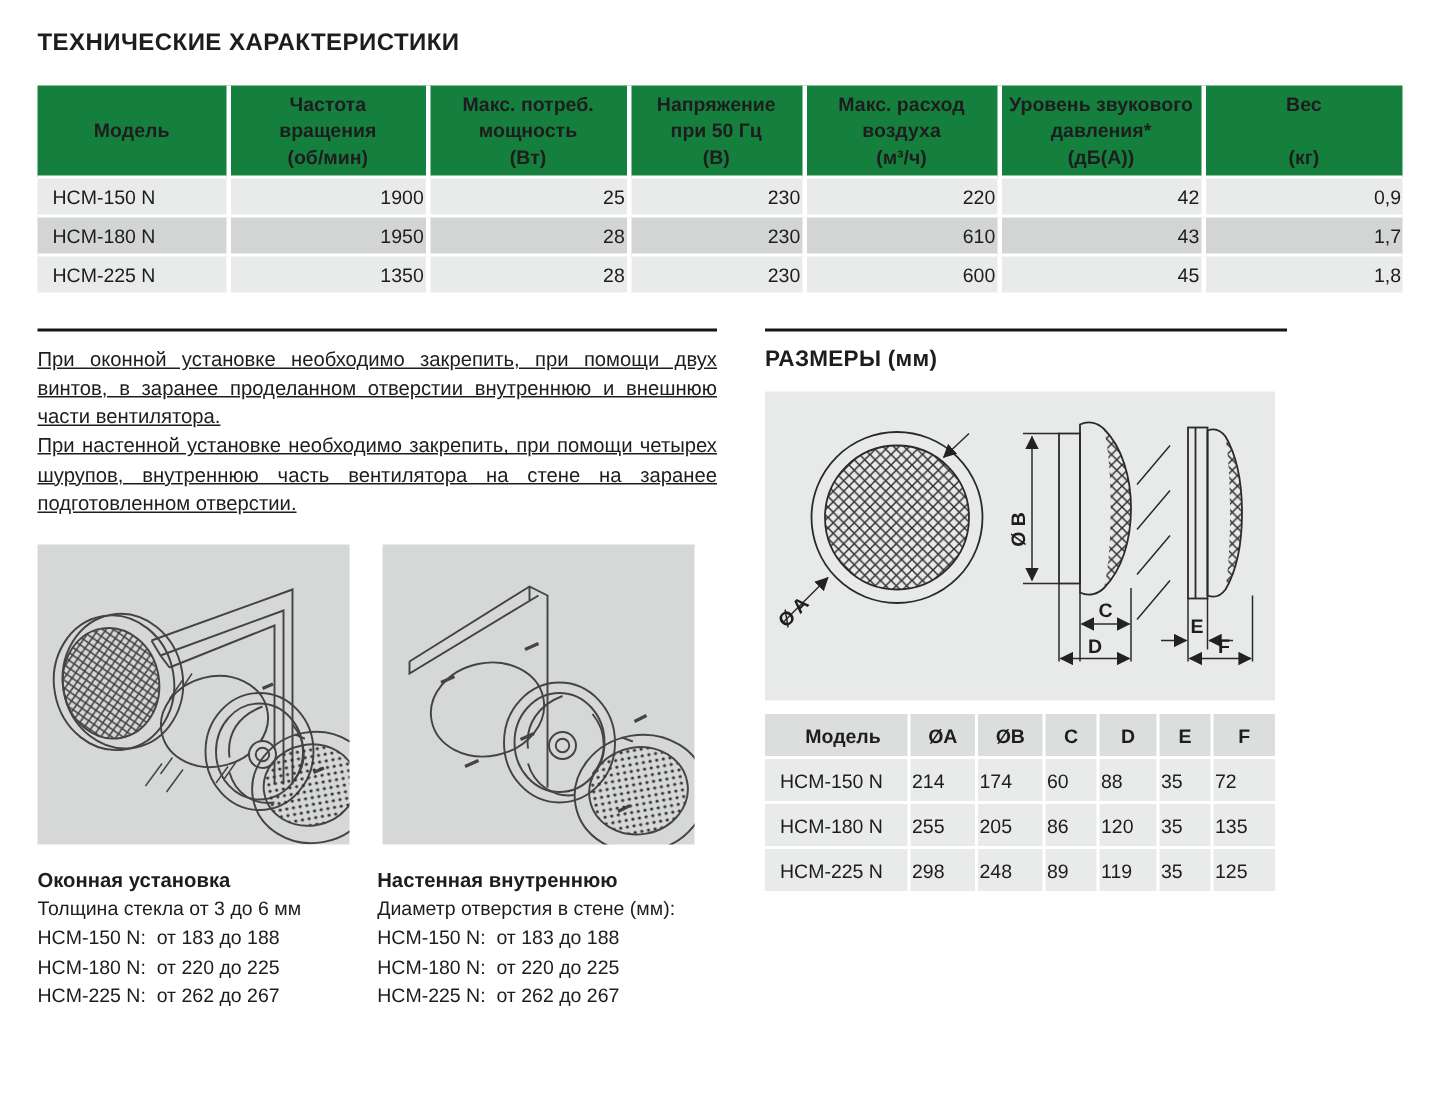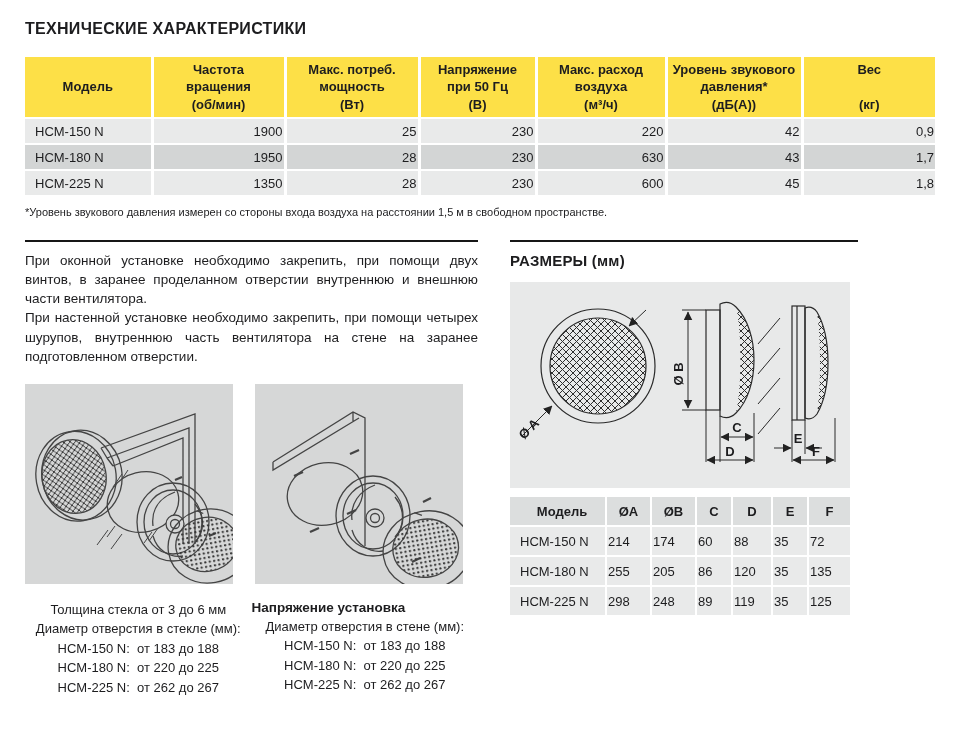--- a/index.html
+++ b/index.html
@@ -2,47 +2,47 @@
 <html><head>
 <meta charset="utf-8">
 <style>
   html,body{margin:0;padding:0;background:#fff;width:959px;height:737px;overflow:hidden;
     font-family:"Liberation Sans","DejaVu Sans",sans-serif;color:#1d1d1f;}
   .page{padding:16px 24px 0 25px;box-sizing:border-box;width:882px;height:737px;}
   .page-title{font-size:16px;font-weight:bold;letter-spacing:.3px;margin:4px 0 0;}
 
   
   table.specs{width:910px;border-collapse:collapse;table-layout:fixed;margin-top:19px;font-size:13px;}
-  .specs th{background:#fde047;font-weight:bold;height:60px;vertical-align:middle;text-align:center;
+  .specs th{background:#15803d;font-weight:bold;height:60px;vertical-align:middle;text-align:center;
     white-space:pre-line;line-height:1.32;padding:0 2px;}
   .specs td{height:22px;text-align:right;}
   .specs tr.r-odd  td{background:#e9eaea;}
   .specs tr.r-even td{background:#d3d5d5;}
   .specs td:first-child{text-align:left;padding-left:10px;}
   .specs th,.specs td{border-right:3px solid #fff;border-bottom:2px solid #fff;}
   .specs th:last-child,.specs td:last-child{border-right:none;}
 
   .footnote{font-size:11px;margin-top:9px;color:#1d1d1f;}
 
   
   .columns{display:flex;margin-top:22px;}
   .col-left{width:453px;}
   .col-right{width:352px;margin-left:32px;}
   .rule{border-top:2px solid #161616;height:0;}
   .section-title{font-size:15px;font-weight:bold;letter-spacing:.2px;margin:10px 0 0;}
-  .col-left p{font-size:13.5px;line-height:1.42;text-align:justify;margin:0;}
+  .col-left p{font-size:13.5px;line-height:1.42;text-align:justify;margin:0;text-decoration:underline;}
   .col-left p.first{margin-top:9px;}
 
   .illustrations{display:flex;margin-top:18px;gap:22px;}
   .illu{width:208px;height:200px;background:#d6d7d7;}
 
   .captions{display:flex;margin-top:16px;}
   .caption-block{width:233px;font-size:13px;}
   .caption-title{font-size:13.5px;font-weight:bold;margin:0 0 2px;}
-  .cap-line{white-space:pre-wrap;line-height:1.5;text-align:center;}
+  .cap-line{white-space:pre-wrap;line-height:1.5;}
 
   
   .diagram-panel{margin-top:13px;width:340px;height:206px;background:#e8e9e9;}
   table.dims{width:340px;border-collapse:collapse;table-layout:fixed;margin-top:9px;font-size:13px;}
   .dims th{background:#dcdede;height:26px;font-weight:bold;}
   .dims td{background:#e9eaea;height:26px;text-align:left;padding-right:12px;}
   .dims td:first-child,.dims th:first-child{text-align:left;padding-left:10px;}
   .dims th:first-child{text-align:center;}
   .dims th,.dims td{border-right:2px solid #fff;border-bottom:2px solid #fff;}
   .dims th:last-child,.dims td:last-child{border-right:none;}
@@ -97,37 +97,36 @@
         <td>230</td>
         <td>220</td>
         <td>42</td>
         <td>0,9</td>
       </tr>
       <tr class="r-even">
         <td>HCM-180 N</td>
         <td>1950</td>
         <td>28</td>
         <td>230</td>
-        <td>630</td>
+        <td>610</td>
         <td>43</td>
         <td>1,7</td>
       </tr>
       <tr class="r-odd">
         <td>HCM-225 N</td>
         <td>1350</td>
         <td>28</td>
         <td>230</td>
         <td>600</td>
         <td>45</td>
         <td>1,8</td>
       </tr>
     </tbody>
   </table>
 
-  <div class="footnote">*Уровень звукового давления измерен со стороны входа воздуха на расстоянии 1,5 м в свободном пространстве.</div>
 
   <div class="columns">
 
     <div class="col-left">
       <div class="rule"></div>
       <p class="first">При оконной установке необходимо закрепить, при помощи двух винтов, в заранее проделанном отверстии внутреннюю и внешнюю части вентилятора.</p>
       <p>При настенной установке необходимо закрепить, при помощи четырех шурупов, внутреннюю часть вентилятора на стене на заранее подготовленном отверстии.</p>
 
       <div class="illustrations">
 
@@ -190,28 +189,28 @@
                 <ellipse cx="171" cy="164" rx="33" ry="29" fill="url(#dB)"></ellipse>
                 <path d="M166 127l7 4"></path>
               </g>
             </g>
           </svg>
         </div>
       </div>
 
       <div class="captions">
         <div class="caption-block">
+          <div class="caption-title">Оконная установка</div>
           <div class="cap-line">Толщина стекла от 3 до 6 мм</div>
-          <div class="cap-line">Диаметр отверстия в стекле (мм):</div>
           <div class="cap-line">HCM-150 N:  от 183 до 188</div>
           <div class="cap-line">HCM-180 N:  от 220 до 225</div>
           <div class="cap-line">HCM-225 N:  от 262 до 267</div>
         </div>
         <div class="caption-block">
-          <div class="caption-title">Напряжение установка</div>
+          <div class="caption-title">Настенная внутреннюю</div>
           <div class="cap-line">Диаметр отверстия в стене (мм):</div>
           <div class="cap-line">HCM-150 N:  от 183 до 188</div>
           <div class="cap-line">HCM-180 N:  от 220 до 225</div>
           <div class="cap-line">HCM-225 N:  от 262 до 267</div>
         </div>
       </div>
     </div>
 
     <div class="col-right">
       <div class="rule"></div>

